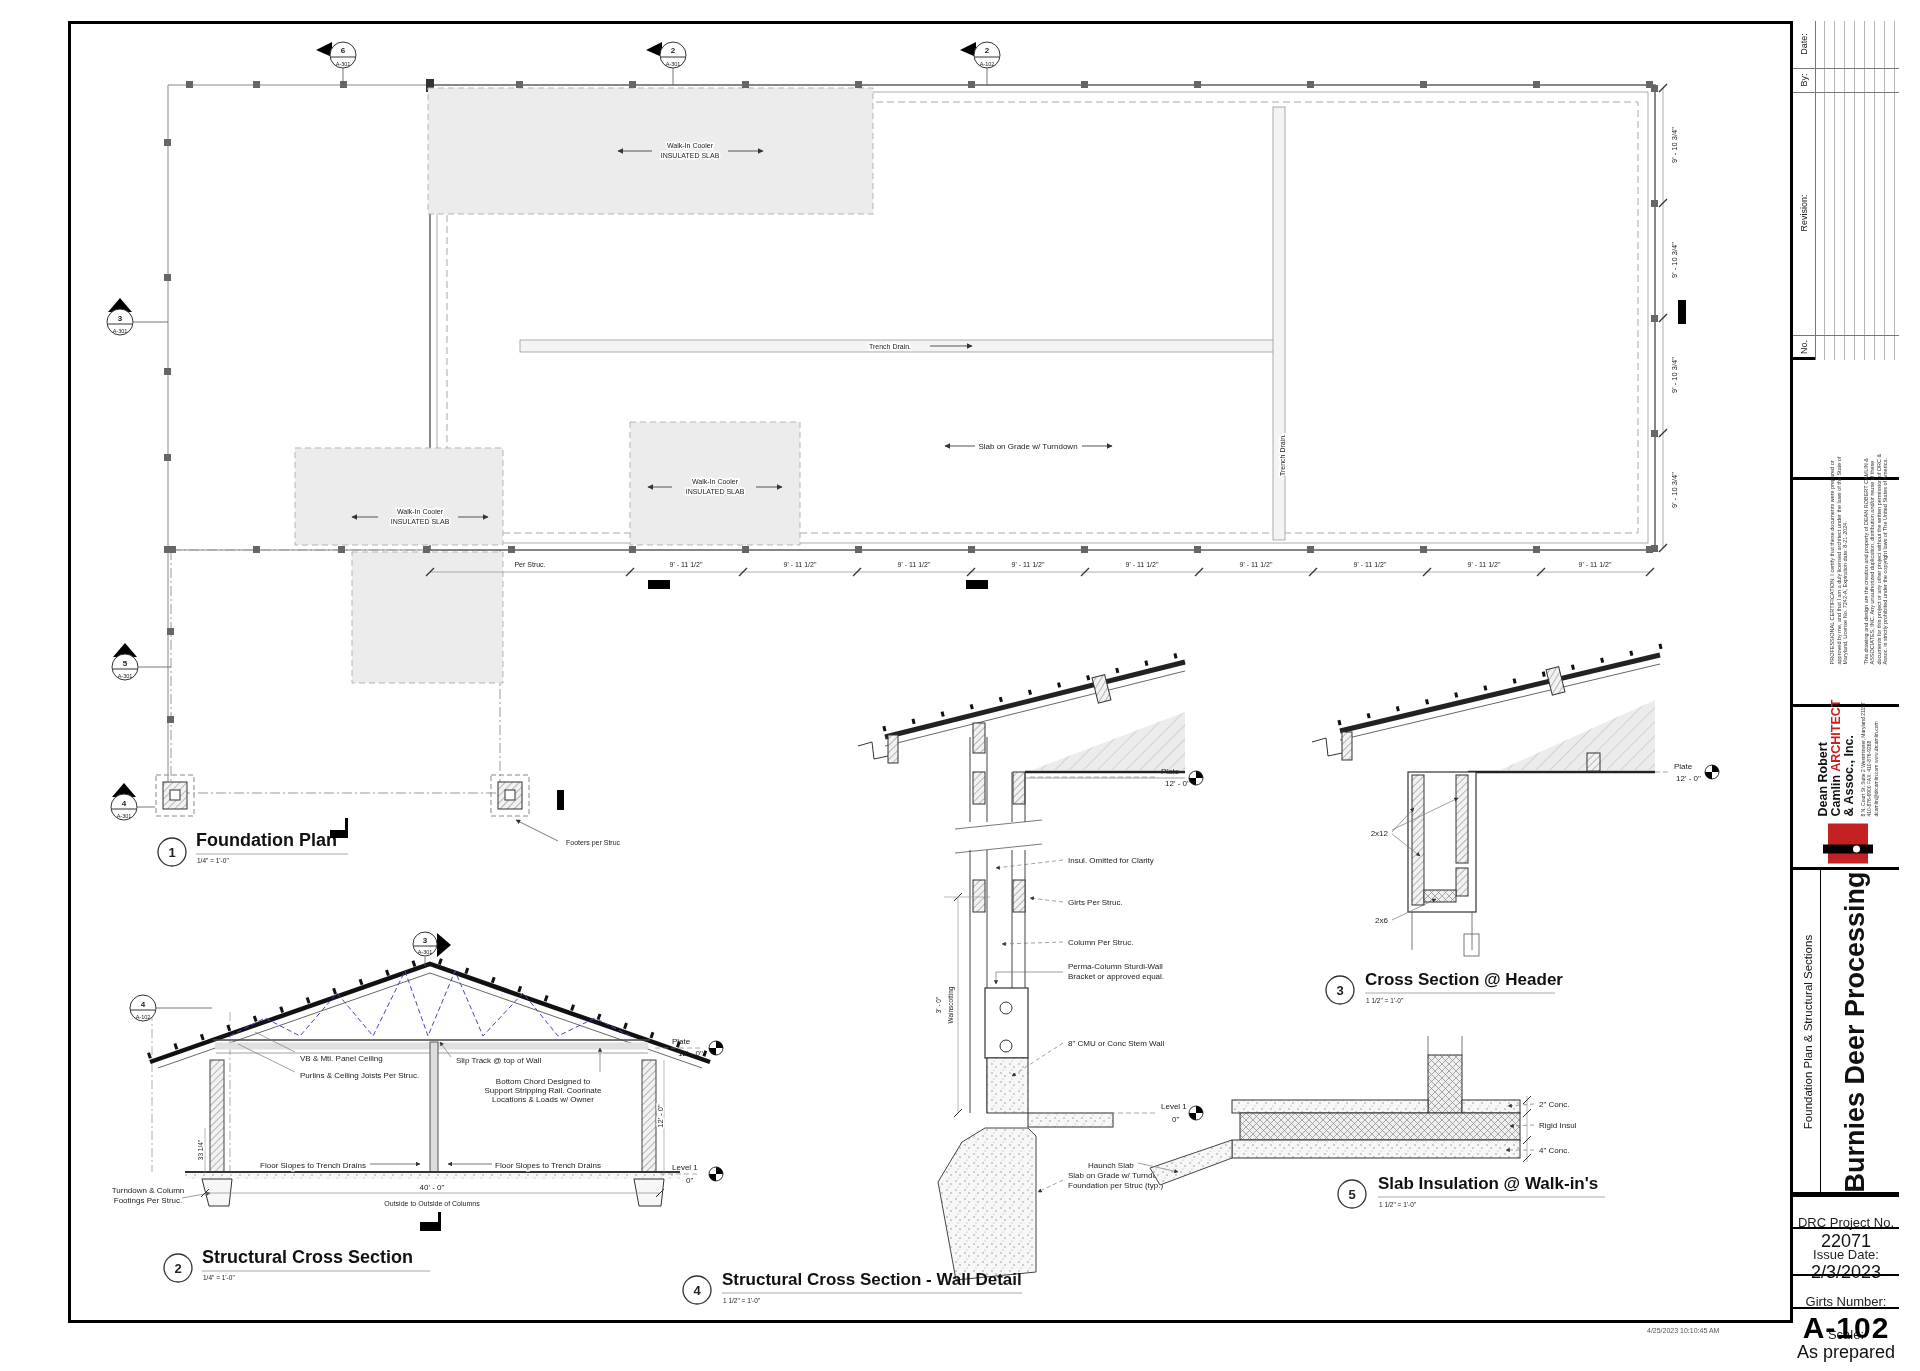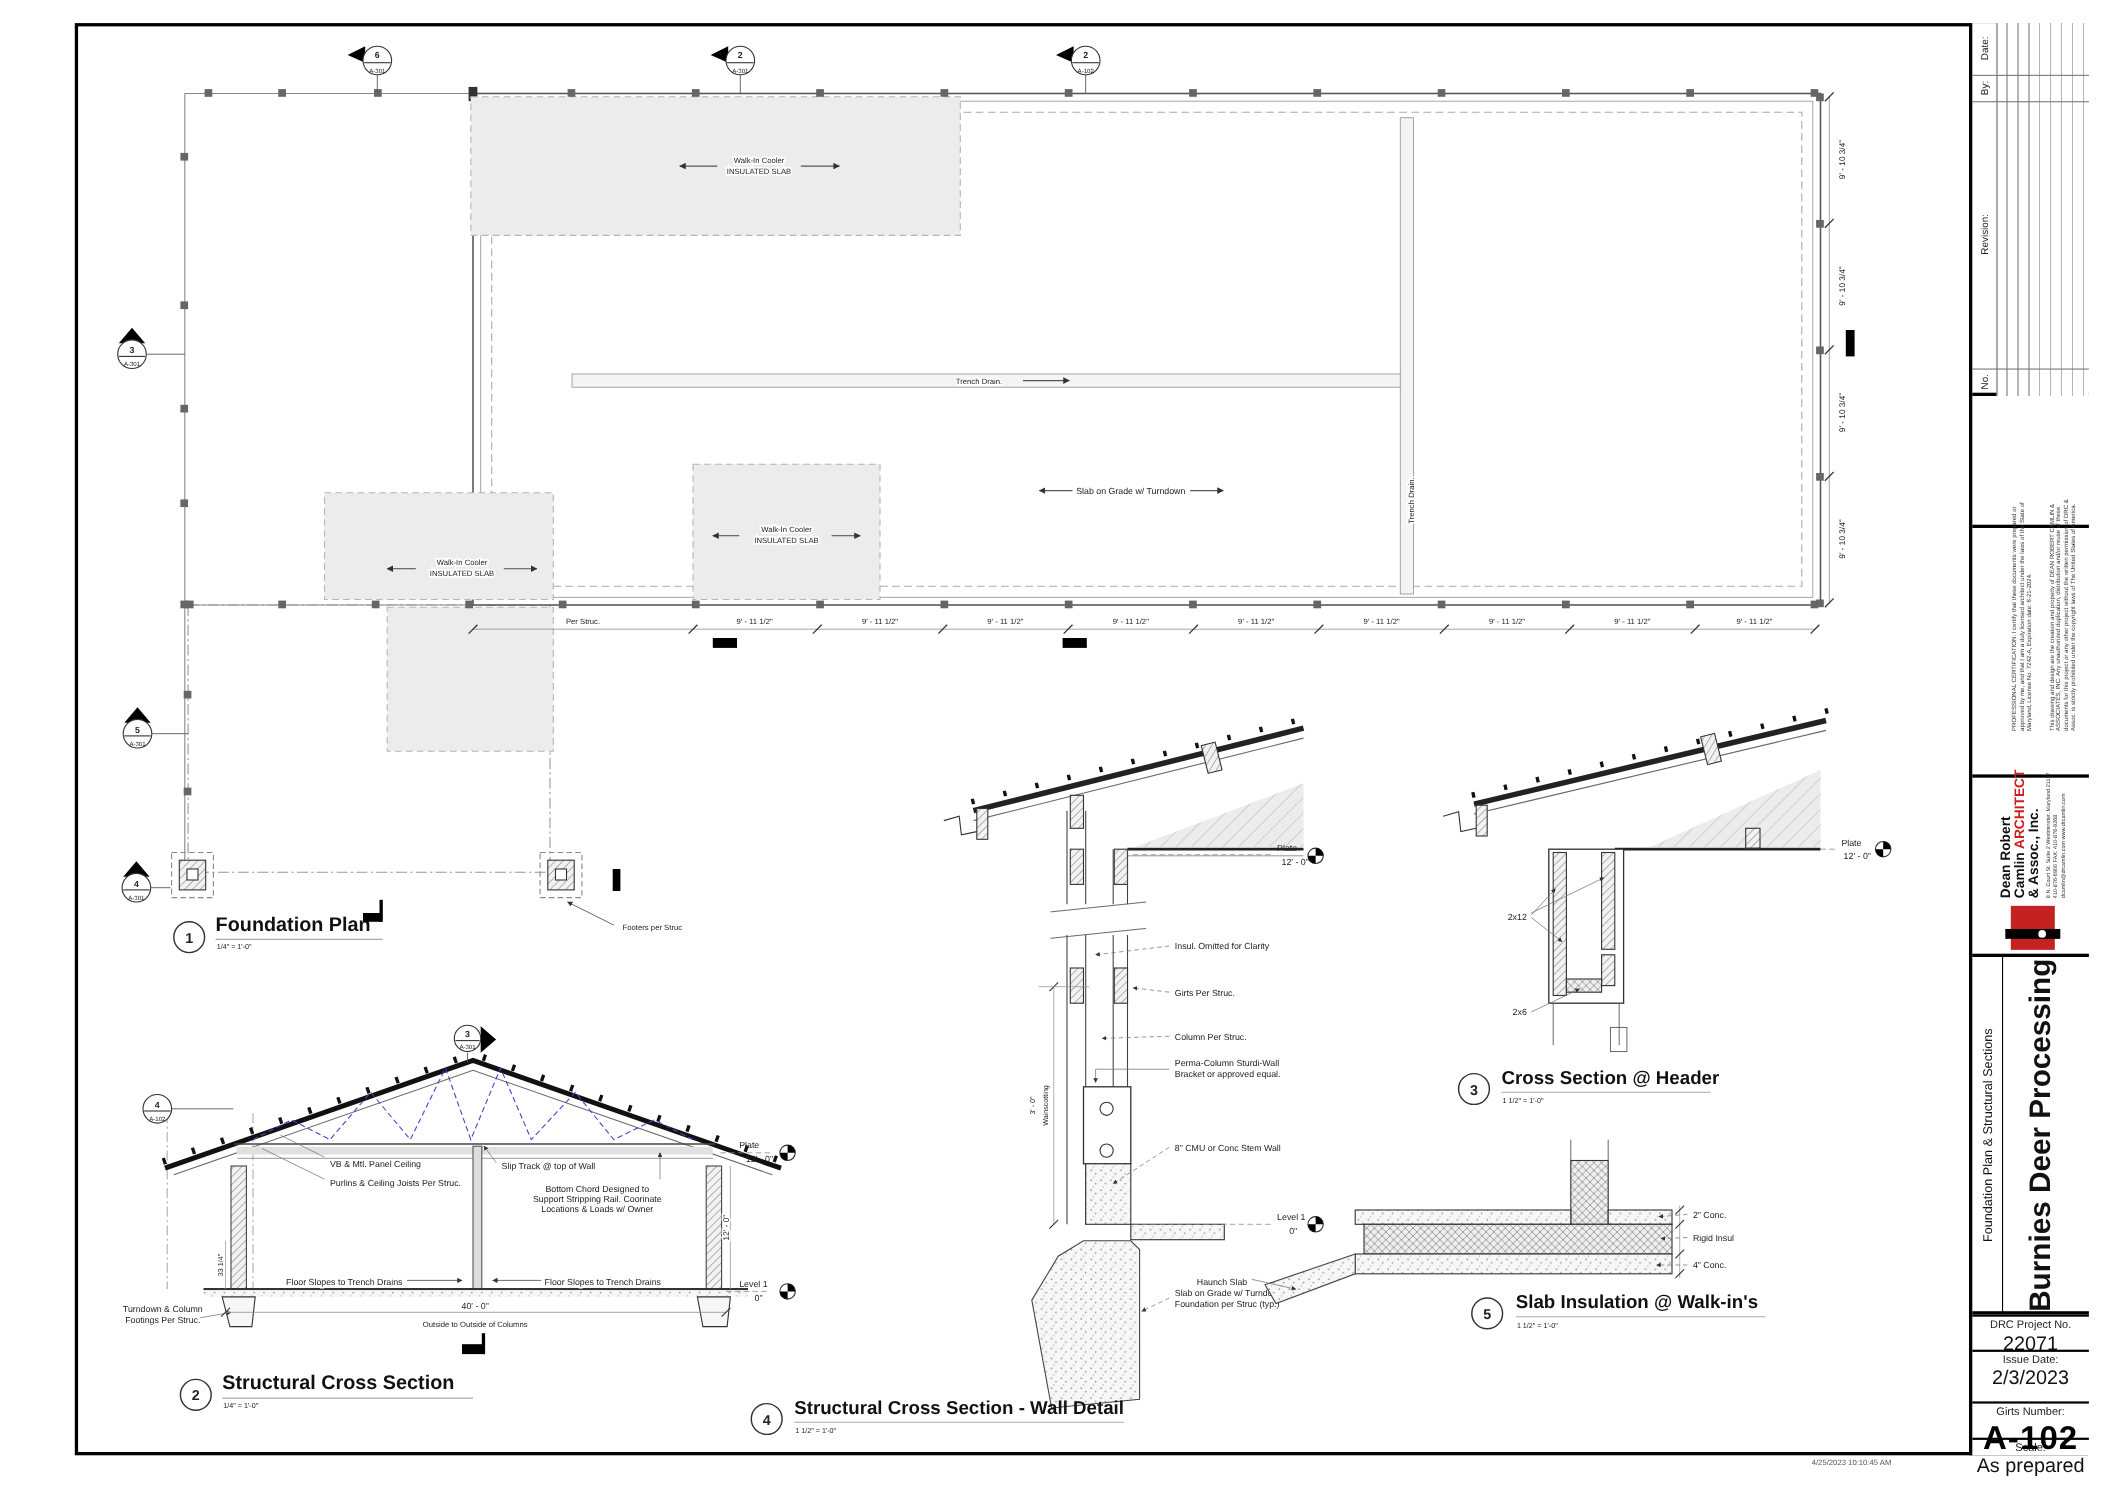--- a/index.html
+++ b/index.html
@@ -26,21 +26,21 @@
   .logo{position:relative;width:40px;height:40px;background:#c42222;margin-right:7px;flex:none}
   .logo .bar{position:absolute;left:10px;top:-5px;width:9px;height:50px;background:#000}
   .logo .dot{position:absolute;left:11px;top:25px;width:7px;height:7px;background:#fff;border-radius:50%}
   .archname{font-size:12.5px;font-weight:bold;line-height:13px;color:#111;white-space:nowrap}
   .archname .red{color:#cc1f1f}
   .archaddr{font-size:5px;line-height:6.5px;color:#333;margin-top:4px;white-space:nowrap}
   .sheettitle{width:322px;font-size:11.5px;text-align:center;color:#111;white-space:nowrap}
   .projname{width:322px;font-size:27px;font-weight:bold;text-align:center;color:#111;white-space:nowrap}
   .vdiv{position:absolute;left:27px;top:849px;width:0;height:325px;border-left:1.5px solid #000}
   .cell{text-align:center;border-top:2.5px solid #000}
-  .cell .clab{font-size:10px;color:#222;margin-top:2px}
+  .cell .clab{font-size:13px;color:#222;margin-top:18px}
   .cell .cval{font-size:18px;color:#111;margin-top:1px}
   .cell .cbig{font-size:30px;font-weight:bold;color:#000;margin-top:2px;letter-spacing:1px}
   .stamp{position:absolute;left:1647px;top:1327px;font-size:7px;color:#555}
   .border{position:absolute;left:68px;top:21px;width:1830px;height:1302px;border:3px solid #000;box-sizing:border-box}
 </style>
 </head>
 <body>
 
 <div class="page">
 

